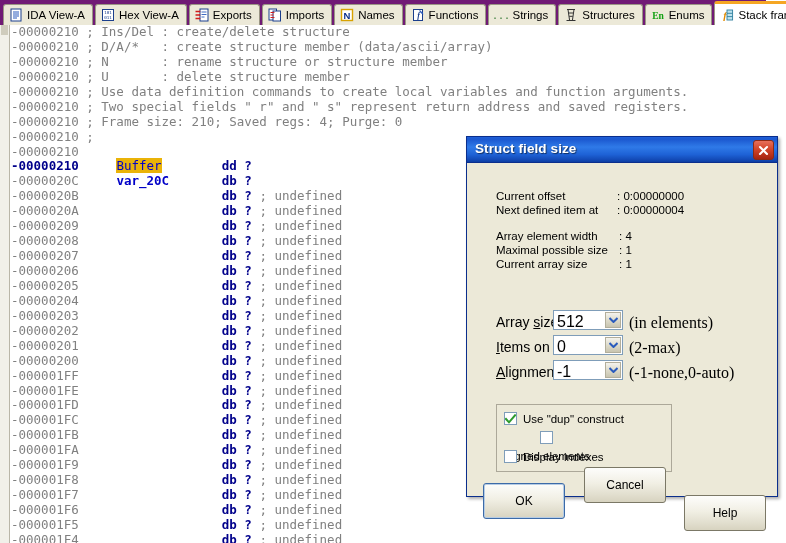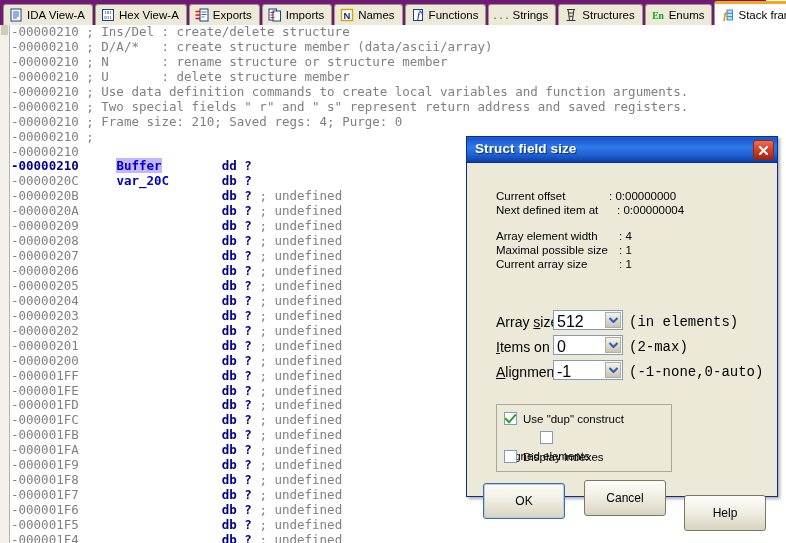--- a/index.html
+++ b/index.html
@@ -102,22 +102,22 @@
     height: 14.95px;
     white-space: pre;
     color: #808080;
   }
   .addr { color: #808080; }
   .cmt  { color: #808080; }
   .kw   { color: #00008b; font-weight: bold; }
   .name { color: #0000c8; font-weight: bold; text-align: center; }
   .name-hl {
     color: #0000c8;
-    font-weight: bold;
-    background: #c4b5fd;
+    font-weight: normal;
+    background: #eab308;
     margin-top: 45px;
   }
   .addr-hl { color: #00008b; font-weight: bold; }
 
   
   #dialog {
     position: absolute;
     left: 466px; top: 136px;
     width: 312px; height: 361px;
     background: #ece9d8;
@@ -174,22 +174,22 @@
   .frm-label {
     position: absolute;
     font-family: "Liberation Sans", sans-serif;
     font-size: 14px;
     color: #000000;
     white-space: nowrap;
   }
   .frm-label u { text-decoration: underline; }
   .frm-hint {
     position: absolute;
-    font-family: Liberation Mono, monospace;
-    font-size: 14px;
+    font-family: Liberation Serif, serif;
+    font-size: 16px;
     color: #000000;
     white-space: nowrap;
   }
   .combo {
     position: absolute;
     width: 70px; height: 20px;
     background: #ffffff;
     border: 1px solid #7f9db9;
     box-sizing: border-box;
     z-index: 4;
@@ -429,21 +429,21 @@
     <div id="close-btn">
       <svg width="11" height="11" viewBox="0 0 11 11" aria-hidden="true">
         <path d="M2 2 L9 9 M9 2 L2 9" stroke="#ffffff" stroke-width="2.1" stroke-linecap="round" fill="none"></path>
       </svg>
     </div>
   </div>
 
   <div id="dlg-body">
 
     <div class="info-line" style="left:29px; top:27px;">Current offset</div>
-    <div class="info-line" style="left:142px; top:27px;">: <span>0:00000000</span></div>
+    <div class="info-line" style="left:150px; top:27px;">: <span>0:00000000</span></div>
 
     <div class="info-line" style="left:29px; top:41px;">Next defined item at</div>
     <div class="info-line" style="left:150px; top:41px;">: <span>0:00000004</span></div>
 
     <div class="info-line" style="left:29px; top:67px;">Array element width</div>
     <div class="info-line" style="left:152px; top:67px;">: <span>4</span></div>
 
     <div class="info-line" style="left:29px; top:81px;">Maximal possible size</div>
     <div class="info-line" style="left:152px; top:81px;">: <span>1</span></div>
 
@@ -500,21 +500,21 @@
         <div class="chkrow" style="left: 37px; top: 287px;">
           <span class="chkbox"></span>
           <span>Display indexes</span>
         </div>
       </div>
 
     <div id="btn-row">
         <div class="btn default" style="left: 16px; top: 320px;">
           <span>OK</span>
         </div>
-        <div class="btn" style="left: 117px; top: 317px;">
+        <div class="btn" style="left: 117px; top: 304px;">
           <span>Cancel</span>
         </div>
         <div class="btn" style="left: 217px; top: 332px; text-align: center;">
           <span>Help</span>
         </div>
       </div>
   </div>
 </div>
 
 </body></html>

